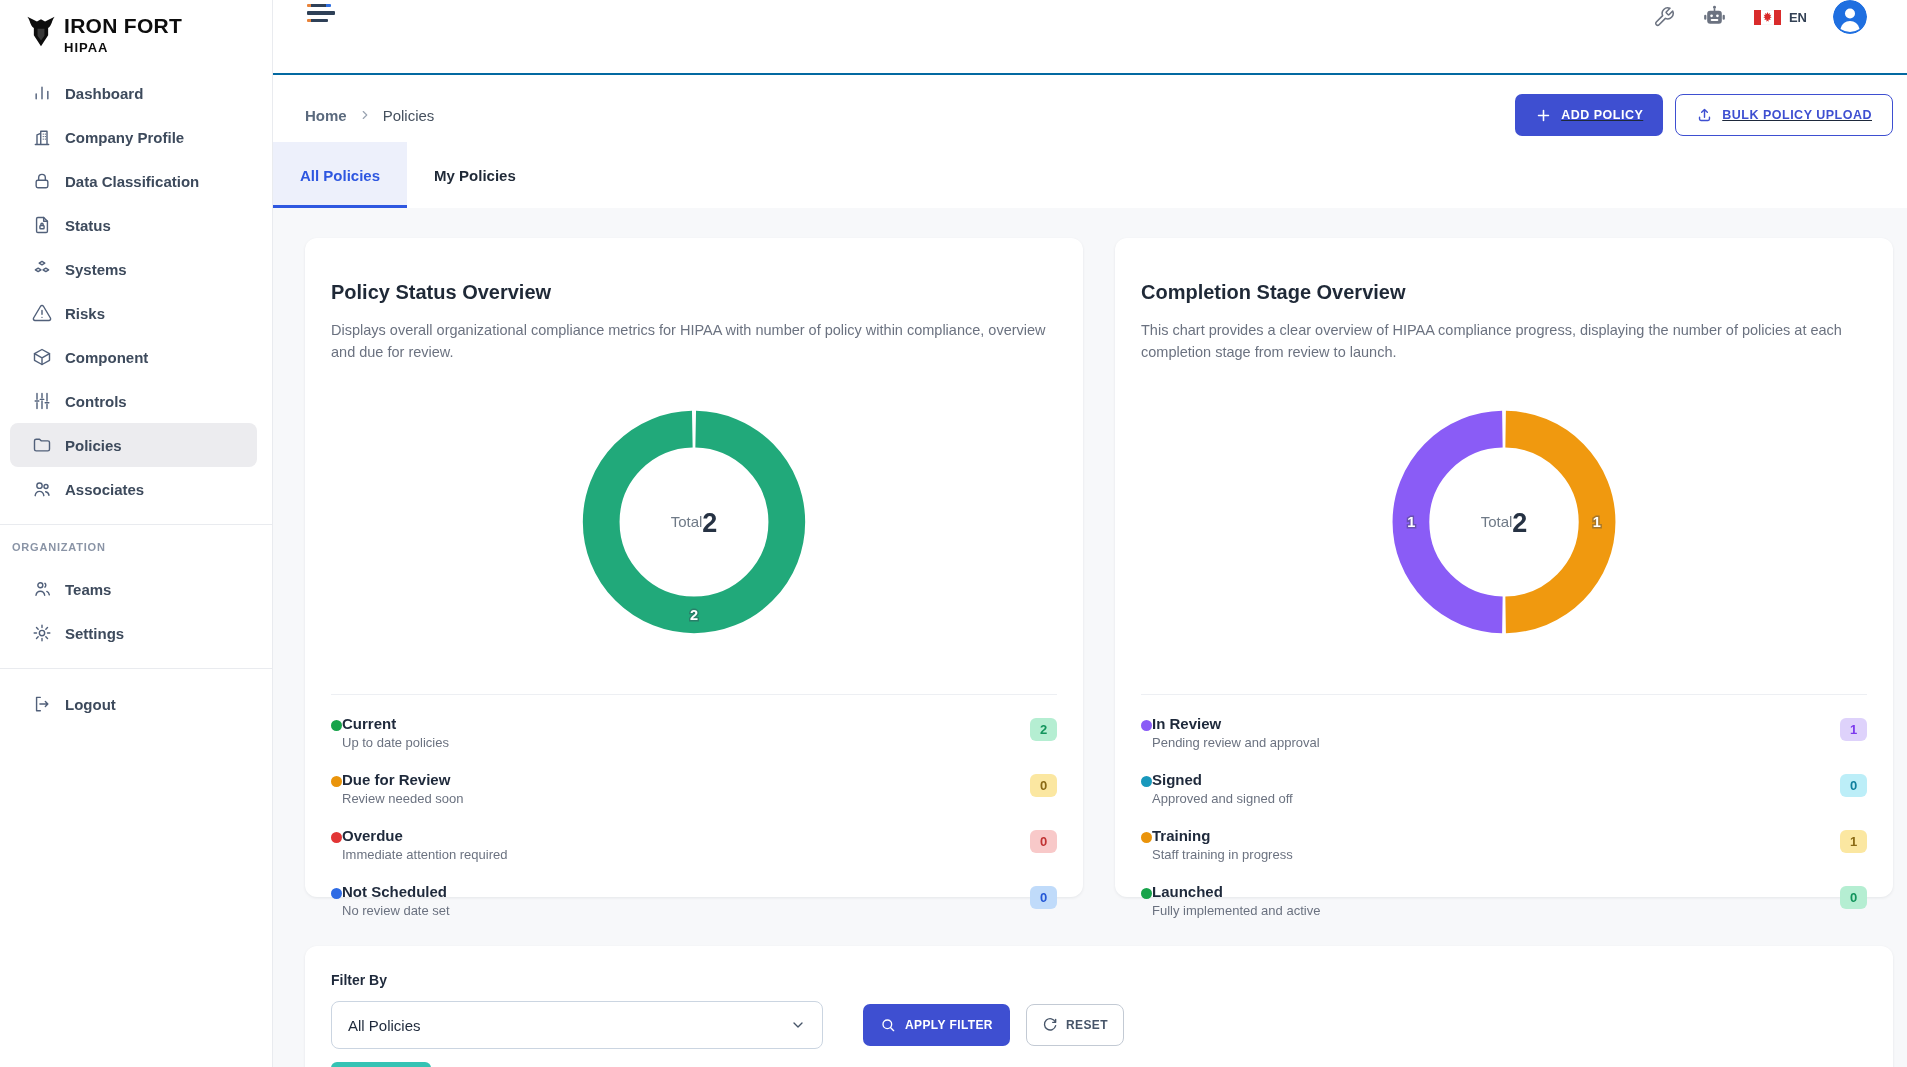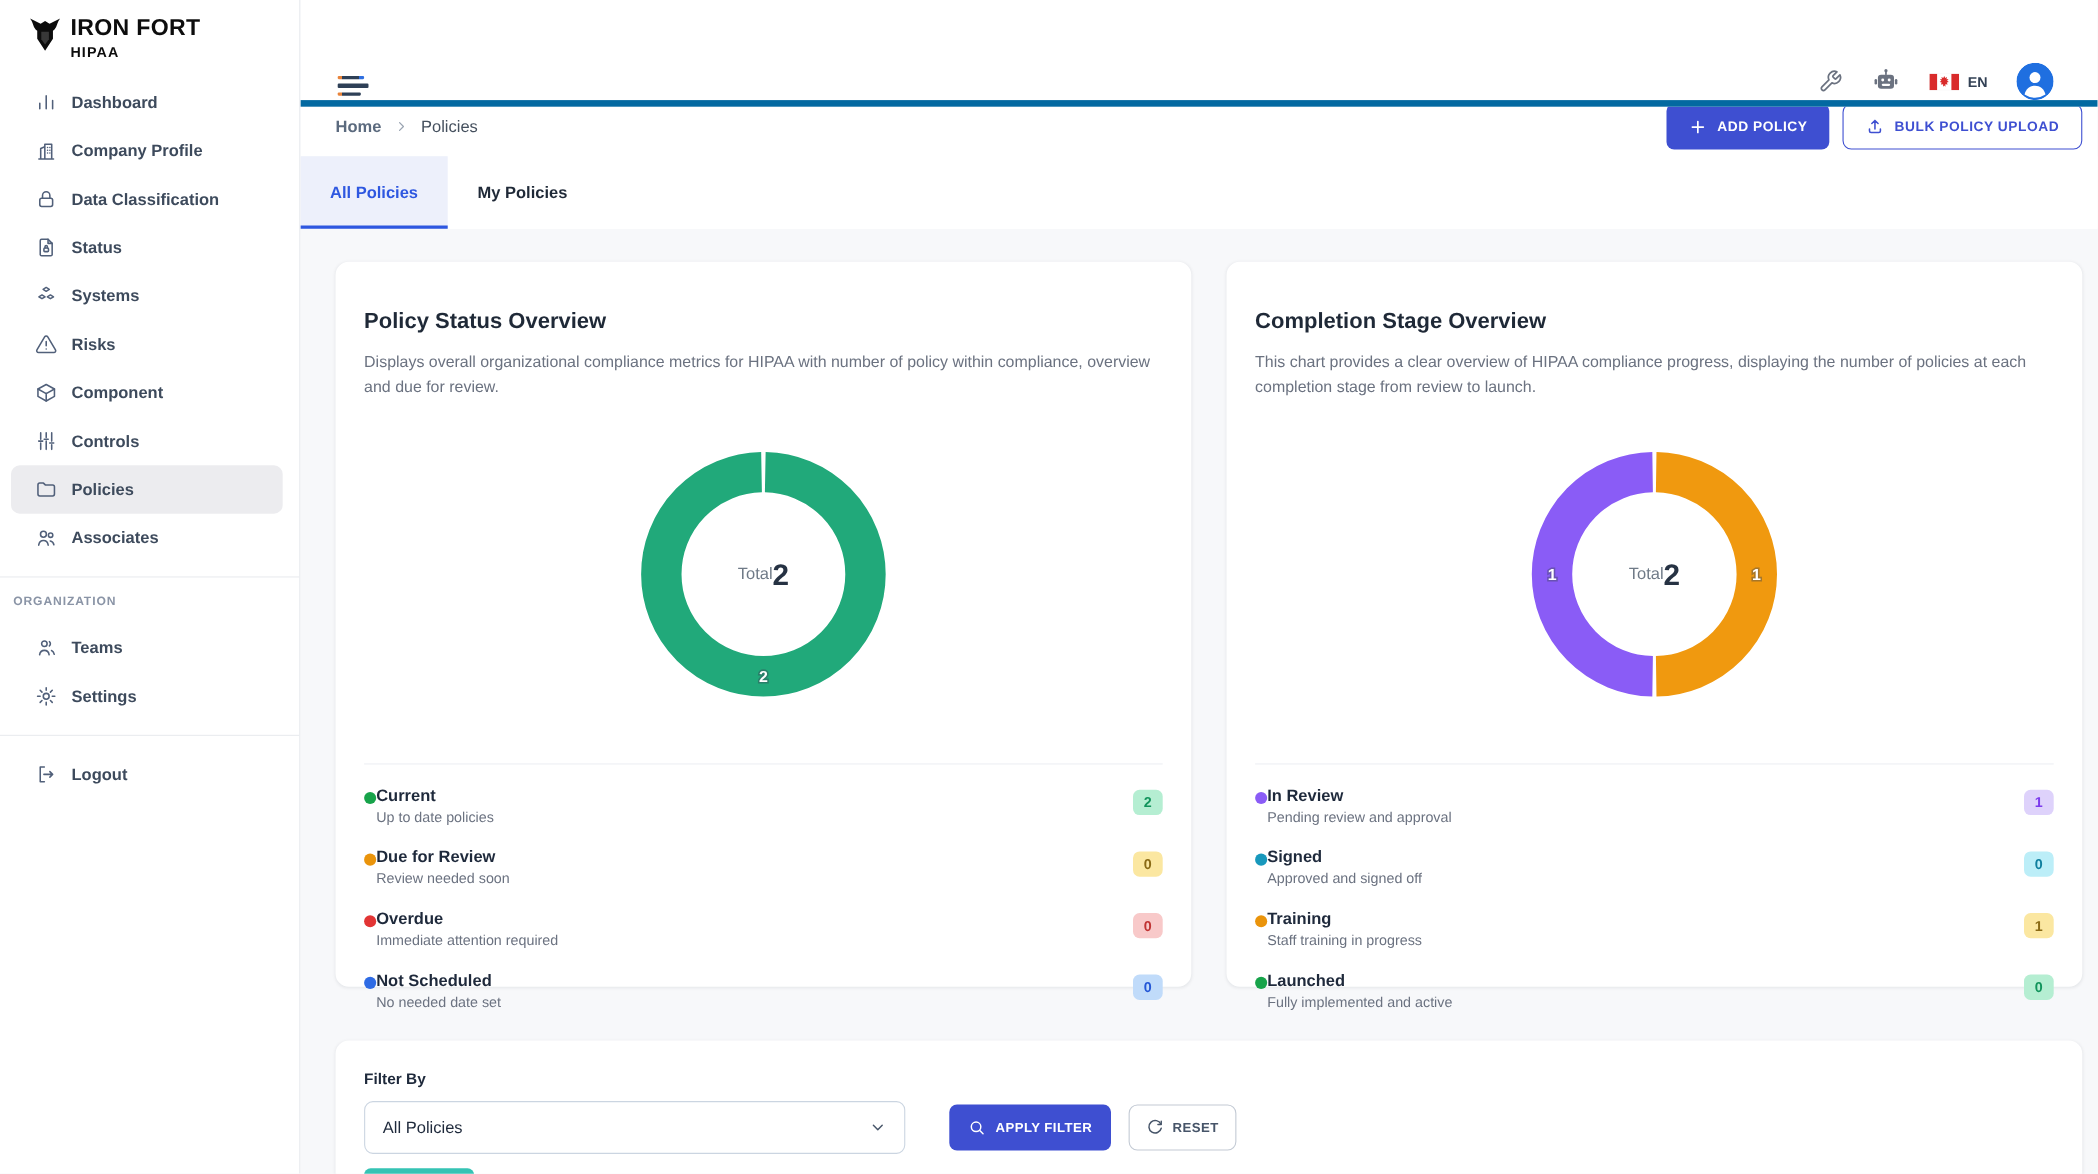--- a/index.html
+++ b/index.html
@@ -21,22 +21,22 @@
             border-radius:8px;box-sizing:border-box;}
   .nav-item.active{background:#ececef;}
   .nav-icon{width:20px;height:20px;color:#51607a;flex:0 0 auto;}
   .nav-icon svg{width:20px;height:20px;}
   .nav-label{margin-left:13px;font-size:15px;font-weight:600;color:#3d4a5c;}
   .nav-divider{border:none;border-top:1px solid #e9ebef;margin:13px 0;}
   .nav-heading{font-size:11px;font-weight:700;letter-spacing:.8px;color:#8a94a6;
                padding-left:12px;margin:16px 0 14px;}
 
   
-  .topbar{position:absolute;left:273px;top:0;right:0;height:97px;background:#fff;
-          border-bottom:6px solid #0369a1;display:flex;align-items:flex-end;
+  .topbar{position:absolute;left:273px;top:0;right:0;height:75px;background:#fff;
+          border-bottom:2px solid #0369a1;display:flex;align-items:flex-start;
           justify-content:space-between;padding:0 40px 0 32px;box-sizing:border-box;z-index:2;}
   .hamburger{display:flex;flex-direction:column;gap:4px;padding:4px 2px;}
   .hamburger .bar{height:3.4px;border-radius:1px;background:#2e4057;}
   .hamburger .b1{width:24px;background:linear-gradient(90deg,#e8833a 0 4px,#2e4057 4px calc(100% - 5px),#2f6fe0 calc(100% - 5px));}
   .hamburger .b2{width:28px;}
   .hamburger .b3{width:21px;background:linear-gradient(90deg,#e8833a 0 4px,#2e4057 4px 100%);}
   .top-actions{display:flex;align-items:center;gap:26px;}
   .top-ico{color:#6b7280;}
   .top-ico svg{width:22px;height:22px;}
   .robot-ico svg{width:27px;height:27px;}
@@ -47,21 +47,21 @@
   
   .main{position:absolute;left:273px;top:75px;right:0;bottom:0;}
   .white-head{background:#fff;}
   .head-row{display:flex;align-items:center;justify-content:space-between;
             padding:13px 14px 0 32px;height:54px;box-sizing:content-box;}
   .breadcrumb{display:flex;align-items:center;gap:11px;font-size:15px;}
   .crumb-home{color:#5b6a7e;font-weight:bold;}
   .crumb-sep{color:#9aa4b2;}
   .crumb-sep svg{width:14px;height:14px;}
   .crumb-current{color:#45505e;}
-  .head-actions{display:flex;align-items:flex-start;gap:12px;}
+  .head-actions{display:flex;align-items:flex-start;gap:12px;text-decoration:underline;}
   .btn{display:flex;align-items:center;gap:9px;height:42px;border-radius:7px;
        font-size:12.5px;font-weight:700;letter-spacing:.5px;padding:0 20px;box-sizing:border-box;}
   .btn svg{width:17px;height:17px;}
   .btn-primary{background:var(--accent);color:#fff;}
   .btn-outline{background:#fff;color:var(--accent);border:1.5px solid var(--accent);border-radius:8px;}
 
   .tabs-row{display:flex;height:66px;background:#fff;}
   .tab{display:flex;align-items:center;justify-content:center;padding:0 27px;
        font-size:15px;font-weight:600;color:#1f2937;}
   .tab.active{color:var(--tab-active);background:#edf0fb;box-shadow:inset 0 -3px 0 var(--tab-active);}
@@ -392,21 +392,21 @@
       <div class="legend-title" data-interactable="false">Overdue</div>
       <div class="legend-sub" data-interactable="false">Immediate attention required</div>
     </div>
     <span class="badge" data-interactable="false" style="background: rgb(248, 201, 201); color: rgb(192, 51, 51);">0</span>
   </div>
 
   <div class="legend-row" data-interactable="false">
     <span class="dot" data-interactable="false" style="background: rgb(46, 107, 228);"></span>
     <div class="legend-text">
       <div class="legend-title" data-interactable="false">Not Scheduled</div>
-      <div class="legend-sub" data-interactable="false">No needed date set</div>
+      <div class="legend-sub" data-interactable="false">No review date set</div>
     </div>
     <span class="badge" data-interactable="false" style="background: rgb(192, 219, 250); color: rgb(36, 87, 214);">0</span>
   </div>
 </div>
       </section>
 
       <section class="card" data-interactable="false">
         <h2 class="card-title" data-interactable="false">Completion Stage Overview</h2>
         <p class="card-desc" data-interactable="false">This chart provides a clear overview of HIPAA compliance progress, displaying the number of policies at each completion stage from review to launch.</p>
         <div class="donut-area">

